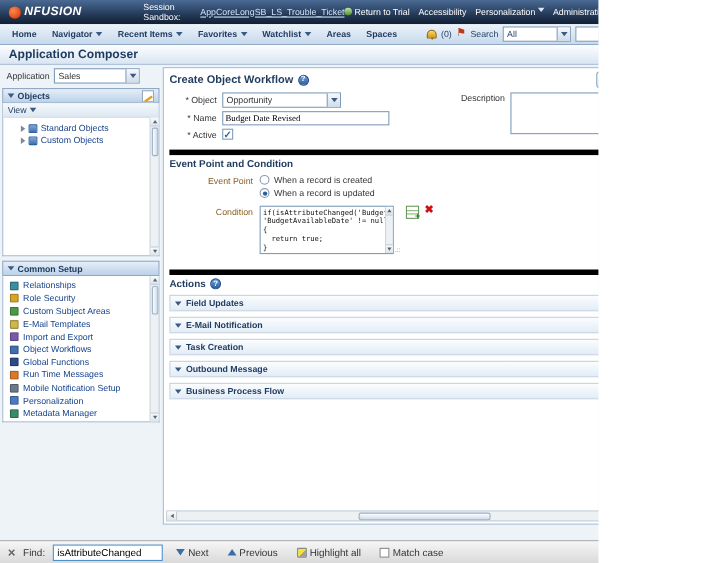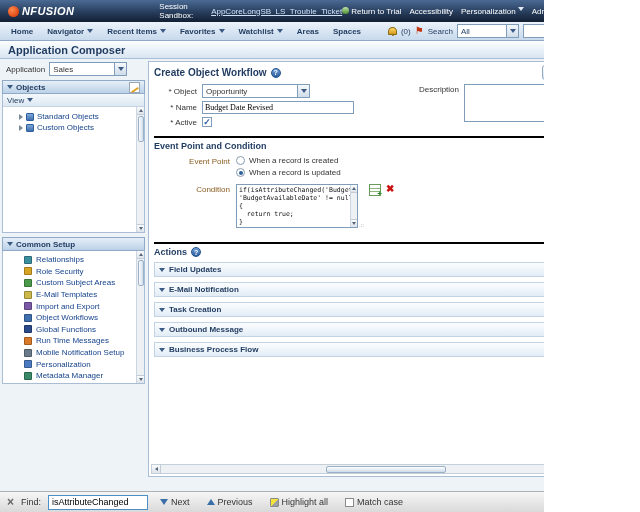--- a/index.html
+++ b/index.html
@@ -5,21 +5,21 @@
   *{margin:0;padding:0;box-sizing:border-box}
   html,body{width:640px;height:512px;overflow:hidden}
   body{font-family:"Liberation Sans",sans-serif}
   .screen{position:relative;width:544px;height:512px;overflow:hidden;background:#eef3f8;font-size:8px;color:#333}
 
   
   .topbar{position:absolute;top:0;left:0;width:640px;height:22px;background:linear-gradient(#4a6a94,#253a58 60%,#121f33);display:flex;align-items:center;padding:0 8px;color:#fff}
   .logo{display:flex;align-items:center;gap:3px}
   .logo-mark{width:11px;height:11px;border-radius:50%;background:radial-gradient(circle at 35% 35%,#ff8a4c,#d42c00);display:inline-block}
   .logo-text{font-size:11px;font-weight:bold;font-style:italic;letter-spacing:.4px}
-  .session{margin-left:85px;font-size:8px;display:flex;gap:18px;align-items:center}
+  .session{margin-left:56px;font-size:8px;display:flex;gap:18px;align-items:center}
   .session-link{color:#cfe2f8;text-decoration:underline;cursor:pointer}
   .topbar-right{margin-left:auto;display:flex;align-items:center;gap:8px;font-size:8px;white-space:nowrap}
   .toplink{color:#fff;cursor:pointer;display:flex;align-items:flex-start;gap:2px}
   .ret-icon{width:7px;height:7px;border-radius:50%;background:linear-gradient(#bfe3a8,#4f8f2f);display:inline-block}
 
   
   .caret{width:0;height:0;border-left:3px solid transparent;border-right:3px solid transparent;border-top:4px solid #3a5a84;display:inline-block}
   .caret-w{border-top-color:#dfe8f4}
   .disc{width:0;height:0;border-left:3px solid transparent;border-right:3px solid transparent;border-top:4px solid #3a5a84;display:inline-block}
   .twisty{width:0;height:0;border-top:3px solid transparent;border-bottom:3px solid transparent;border-left:4px solid #7a8a96;display:inline-block}
@@ -51,21 +51,21 @@
   .view-bar{height:13px;background:linear-gradient(#f4f8fc,#dde8f2);border-bottom:1px solid #c5d4e2;display:flex;align-items:center;padding:0 4px;gap:3px;color:#1f3a5f}
   .tree{padding:4px 12px}
   .tree-item{display:flex;align-items:center;gap:3px;height:11px;color:#15428b;padding-left:4px;cursor:pointer}
   .node-icon{width:8px;height:8px;background:linear-gradient(#7fa8d8,#3f6fae);border:1px solid #2c5f9e;border-radius:1px;flex:none}
   .vscroll{position:absolute;right:0;bottom:0;width:8px;background:#eef1f4;border-left:1px solid #ccd6e0;display:flex;flex-direction:column;align-items:center}
   .sarrow{width:7px;height:8px;background:linear-gradient(#fafbfc,#dde4ea);border-bottom:1px solid #c3ccd4;display:flex;align-items:center;justify-content:center;flex:none}
   .sarrow.b{border-top:1px solid #c3ccd4;border-bottom:none;margin-top:auto}
   .s-u{width:0;height:0;border-left:2px solid transparent;border-right:2px solid transparent;border-bottom:3px solid #55667a}
   .s-d{width:0;height:0;border-left:2px solid transparent;border-right:2px solid transparent;border-top:3px solid #55667a}
   .sthumb{width:6px;height:26px;background:linear-gradient(90deg,#fdfdfe,#cfdcea);border:1px solid #9ab0c6;border-radius:2px;margin-top:1px}
-  .cs-list{padding:3px 0 0 16px}
+  .cs-list{padding:3px 0 0 1px}
   .cs-item{display:flex;align-items:center;gap:4px;height:11.6px;padding-left:5px;color:#15428b;cursor:pointer}
   .cs-icon{width:8px;height:8px;border-radius:1px;border:1px solid rgba(0,0,0,.25);flex:none}
   .ic0{background:#3a8ea0}.ic1{background:#d8a425}.ic2{background:#4a9a4a}.ic3{background:#cdb84a}
   .ic4{background:#7a5aa8}.ic5{background:#3f6fae}.ic6{background:#2a4a8a}.ic7{background:#d87a2a}
   .ic8{background:#6a7a8a}.ic9{background:#4a7ac0}.ic10{background:#3a8a6a}
 
   
   .main{position:absolute;left:148px;top:61px;width:483px;height:416px;background:#fff;border:1px solid #a9bed4}
   .main-head{display:flex;align-items:center;padding:3px 5px 2px 5px}
   .h-title{font-size:10px;font-weight:bold;color:#1f3a5f}
@@ -76,21 +76,21 @@
   .form{display:flex;padding:2px 6px 2px 4px}
   .form-left{width:248px}
   .frow{display:flex;align-items:center;margin-bottom:3px}
   .flabel{width:44px;text-align:right;margin-right:5px;color:#333;flex:none}
   .text-input{height:13px;border:1px solid #7f9db9;font-size:8px;padding:0 2px;font-family:Liberation Serif, serif}
   .checkbox{width:10px;height:10px;border:1px solid #7f9db9;background:#fff;display:inline-flex;align-items:center;justify-content:center;cursor:pointer}
   .checkbox.checked:before{content:"✓";font-size:9px;color:#2c5f9e;font-weight:bold;line-height:8px}
   .form-right{flex:1;display:flex;align-items:flex-start}
   .dlabel{width:58px;text-align:right;margin-right:5px;padding-top:1px;flex:none}
   .desc{flex:1;height:38px;border:1px solid #7f9db9;resize:none;font-size:8px;font-family:inherit}
-  .section{margin:4px 5px 0 5px;border-top:2px solid #000000;padding-top:3px}
+  .section{margin:4px 5px 0 5px;border-top:5px solid #000000;padding-top:3px}
   .sec-title{font-size:9px;font-weight:bold;color:#1f3a5f;display:flex;align-items:center}
   .ev-body{padding:5px 0 6px 0}
   .ev-row{display:flex;margin-bottom:4px}
   .ev-label{width:76px;text-align:right;margin-right:6px;color:#8a5c21;padding-top:1px;flex:none}
   .radio-line{display:flex;align-items:center;gap:4px;margin-bottom:3px;color:#333}
   .radio{width:9px;height:9px;border-radius:50%;border:1px solid #8a9cb2;background:#fff;position:relative;cursor:pointer;flex:none}
   .radio.on:after{content:"";position:absolute;left:2px;top:2px;width:4px;height:4px;background:#2c5f9e;border-radius:50%}
   .cond-wrap{display:flex;align-items:flex-start;gap:5px}
   .code-box{width:122px;height:44px;border:1px solid #7f9db9;background:#fff;position:relative;overflow:hidden}
   .code{font-family:"DejaVu Sans Mono",monospace;font-size:6.5px;line-height:8px;white-space:pre;padding:1px 2px;color:#111}

